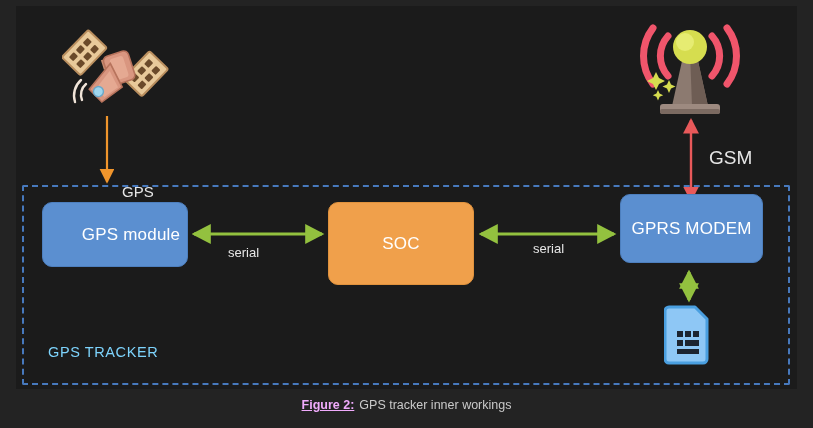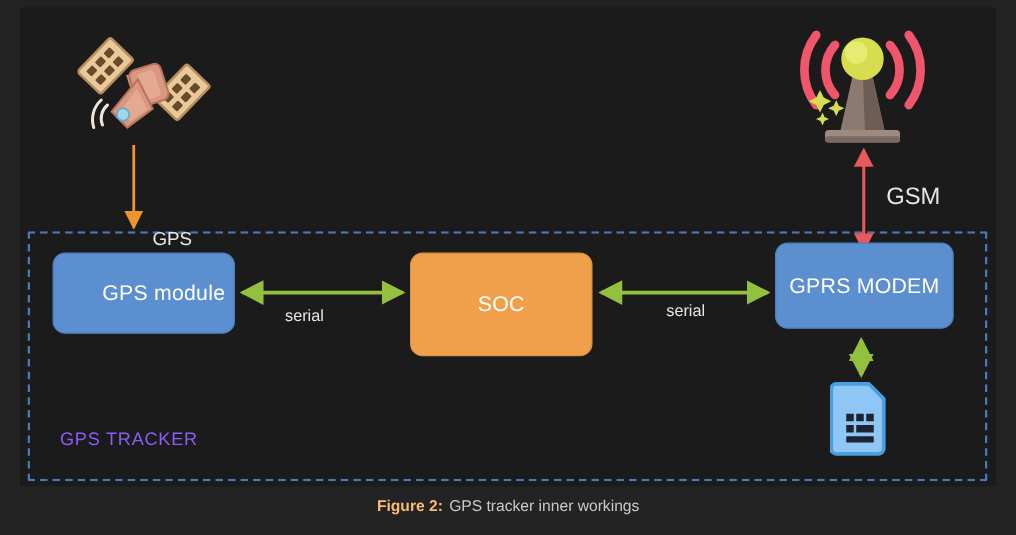--- a/index.html
+++ b/index.html
@@ -37,21 +37,21 @@
     width: 768px;
     height: 200px;
     border: 2px dashed #4779bd;
     box-sizing: border-box;
     border-radius: 2px;
   }
   .tracker-label {
     position: absolute;
     left: 48px;
     top: 344px;
-    color: #8b5cf6;
+    color: #7dd3fc;
     font-size: 14.5px;
     letter-spacing: 0.6px;
     white-space: nowrap;
   }
   
   .node {
     position: absolute;
     display: flex;
     align-items: center;
     justify-content: center;
@@ -101,21 +101,22 @@
     position: absolute;
     left: 0;
     top: 398px;
     width: 813px;
     text-align: center;
     font-size: 12.5px;
     color: #c9c9c9;
   }
   .caption .cap-num {
     font-weight: bold;
-    color: #fdba74;
+    color: #f0abfc;
+    text-decoration: underline;
   }
   .caption .cap-text { margin-left: 5px; margin-top: 28px; }
 </style>
 </head>
 <body>
 
 <div id="figure-root">
 
   <div class="figure-canvas"></div>
 

